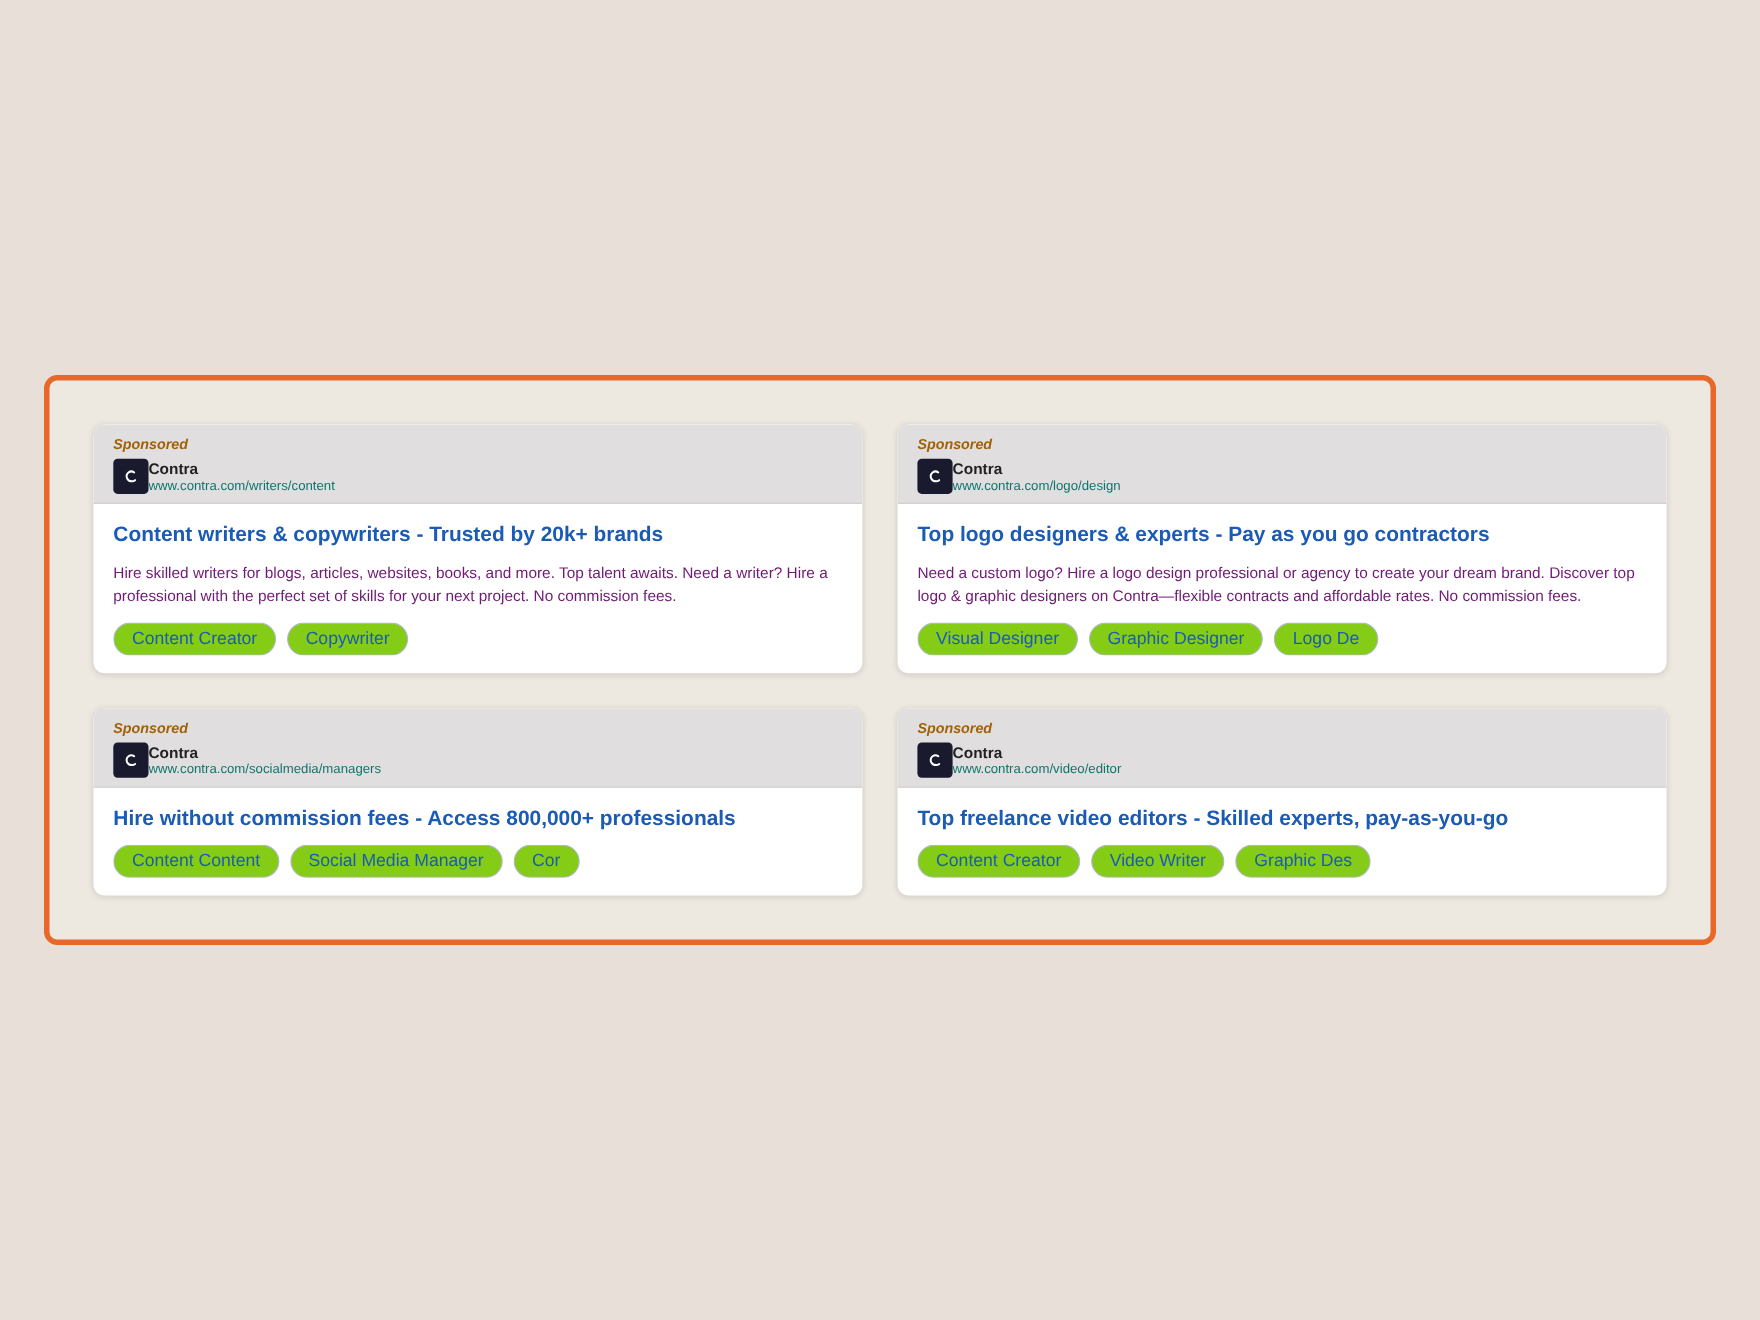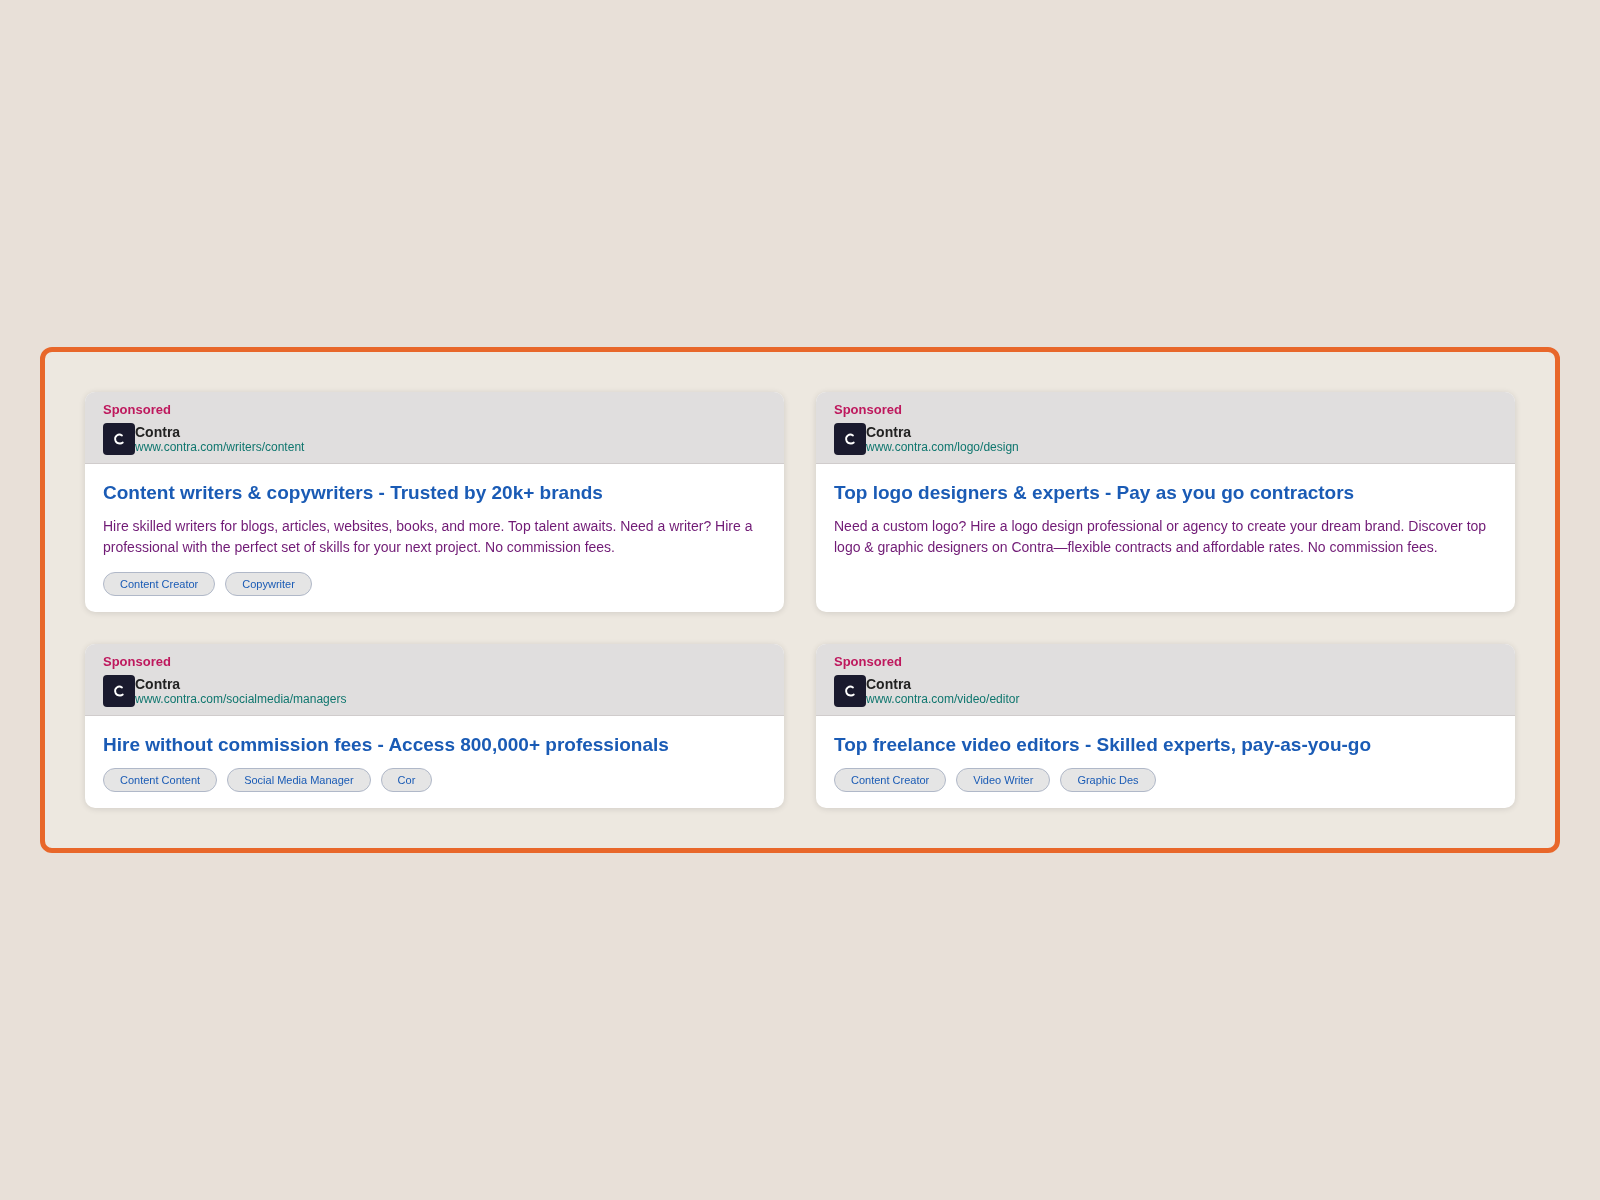--- a/index.html
+++ b/index.html
@@ -32,22 +32,23 @@
       overflow: hidden;
     }
     .ad-header {
       background: #e0dede;
       padding: 10px 18px 8px 18px;
       border-bottom: 1px solid #d0cccc;
     }
     .ad-header .sponsored-label {
       font-size: 13px;
       font-weight: bold;
-      color: #be185d;
+      color: #a16207;
       margin-bottom: 6px;
+      font-style: italic;
     }
     .ad-brand-row {
       display: flex;
       align-items: center;
       gap: 0;
     }
     .ad-logo {
       width: 32px;
       height: 32px;
       background: #1a1a2e;
@@ -94,23 +95,23 @@
     .ad-tags {
       display: flex;
       flex-wrap: nowrap;
       gap: 10px;
       overflow: hidden;
     }
     .ad-tag {
       border: 1.5px solid #b0b8c8;
       border-radius: 999px;
       padding: 5px 16px;
-      font-size: 11px;
+      font-size: 16px;
       color: #1a5bb5;
-      background: #e5e5e5;
+      background: #84cc16;
       white-space: nowrap;
       cursor: pointer;
     }
   </style>
 </head>
 <body>
 
 <div class="outer-border">
   <div class="grid" id="ads-grid">
   <div class="ad-card">
@@ -150,20 +151,25 @@
             </div>
           <div class="ad-brand-text">
             <span class="ad-brand-name">Contra</span>
             <span class="ad-brand-url">www.contra.com/logo/design</span>
           </div>
         </div>
       </div>
       <div class="ad-body">
         <div class="ad-title">Top logo designers &amp; experts - Pay as you go contractors</div>
         <div class="ad-description">Need a custom logo? Hire a logo design professional or agency to create your dream brand. Discover top logo &amp; graphic designers on Contra—flexible contracts and affordable rates. No commission fees.</div>
+        <div class="ad-tags">
+          <span class="ad-tag">Visual Designer</span>
+            <span class="ad-tag">Graphic Designer</span>
+            <span class="ad-tag">Logo De</span>
+        </div>
       </div>
     </div>
       <div class="ad-card">
       <div class="ad-header">
         <div class="sponsored-label">Sponsored</div>
         <div class="ad-brand-row">
           <div class="ad-logo">
               <svg viewBox="0 0 20 20" fill="none" xmlns="http://www.w3.org/2000/svg">
       <rect x="1" y="1" width="18" height="18" rx="3" fill="#1a1a2e"></rect>
       <path d="M13 6.5C11.8 5.6 9.5 5.2 7.8 6.5C6.1 7.8 5.8 10 6.5 11.8C7.2 13.5 9 14.5 11 14.5C12 14.5 13 14.2 13.8 13.5" stroke="white" stroke-width="1.8" stroke-linecap="round"></path>

